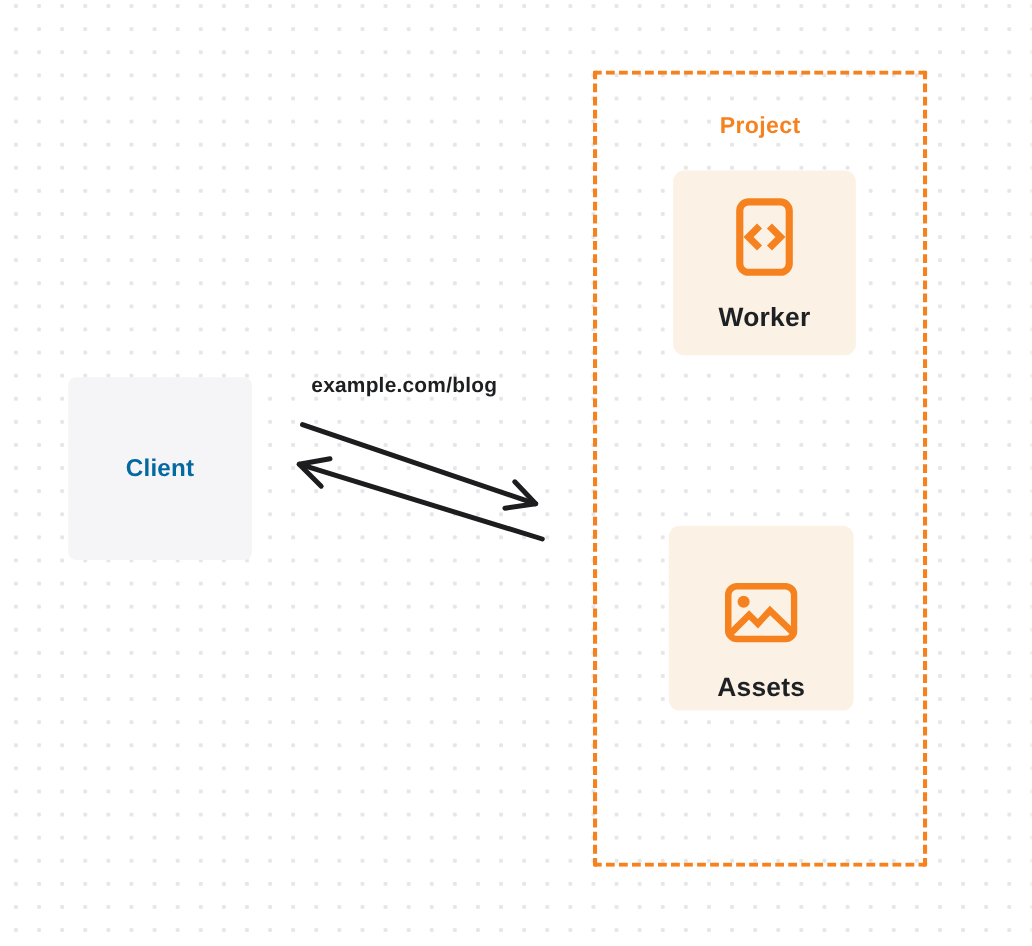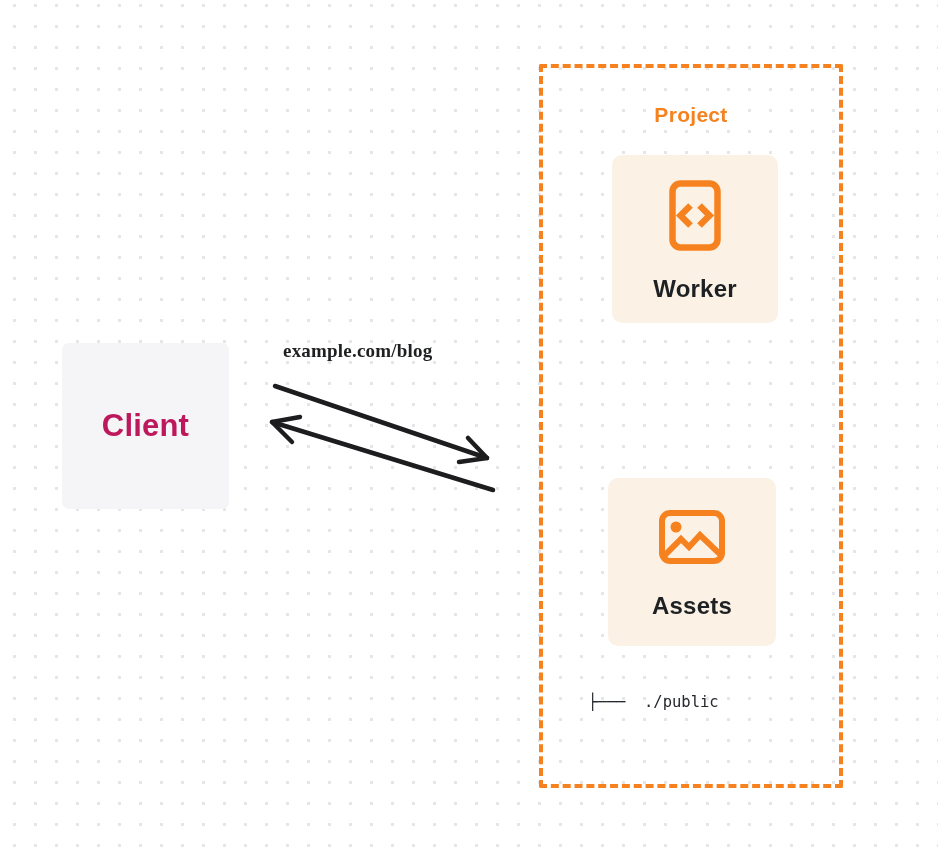--- a/index.html
+++ b/index.html
@@ -14,27 +14,27 @@
     background-position:4px -5px;
   }
 
   
   .client-box{
     position:absolute;left:62px;top:343px;width:167px;height:166px;
     background:#F5F5F7;border-radius:7px;
     display:flex;align-items:center;justify-content:center;
   }
   .client-box .label{
-    font-size:31px;font-weight:700;color:#be185d;letter-spacing:.2px;
+    font-size:22px;font-weight:700;color:#0369a1;letter-spacing:.2px;
   }
 
   
   .request-label{
     position:absolute;left:283px;top:340px;
-    font-size:19px;font-weight:700;color:#1D1F21;letter-spacing:.2px;font-family:Liberation Serif, serif;
+    font-size:19px;font-weight:700;color:#1D1F21;letter-spacing:.2px;
   }
 
   
   .arrows{
     position:absolute;left:0;top:0;width:938px;height:860px;
     pointer-events:none;
   }
 
   
   .project-box{
@@ -53,21 +53,21 @@
   }
 
   
   .card{
     position:absolute;
     background:#FCF1E5;border-radius:10px;
     display:flex;flex-direction:column;align-items:center;
     box-sizing:border-box;
   }
   .card.worker{left:612px;top:131px;width:166px;height:168px;padding-top:25px;margin-top:24px;}
-  .card.assets{left:608px;top:478px;width:168px;height:168px;padding-top:32px;}
+  .card.assets{left:608px;top:478px;width:168px;height:168px;padding-top:52px;}
   .card .card-label{
     font-size:24px;font-weight:700;color:#1E2124;letter-spacing:.2px;
   }
   .card.worker .card-label{margin-top:24px;}
   .card.assets .card-label{margin-top:28px;}
 
   
   .file-tree{
     position:absolute;left:588px;top:650px;
     font-family:"DejaVu Sans Mono","Liberation Mono",monospace;
@@ -119,17 +119,16 @@
           </clipPath>
       </defs>
       <rect x="3" y="3" width="60" height="48" rx="8" fill="none" stroke="#F6821F" stroke-width="6"></rect>
       <circle cx="17" cy="17" r="5.5" fill="#F6821F"></circle>
       <polyline points="1,50 22,29 30,37 41,25 65,48" fill="none" stroke="#F6821F" stroke-width="6" stroke-linejoin="miter" clip-path="url(#assets-clip)"></polyline>
     </svg>
     <div class="card-label">Assets</div>
   </div>
 
   <div class="file-tree">
-    <div>├───  ./public</div>
     
   </div>
 
 </div>
 
 </body></html>

